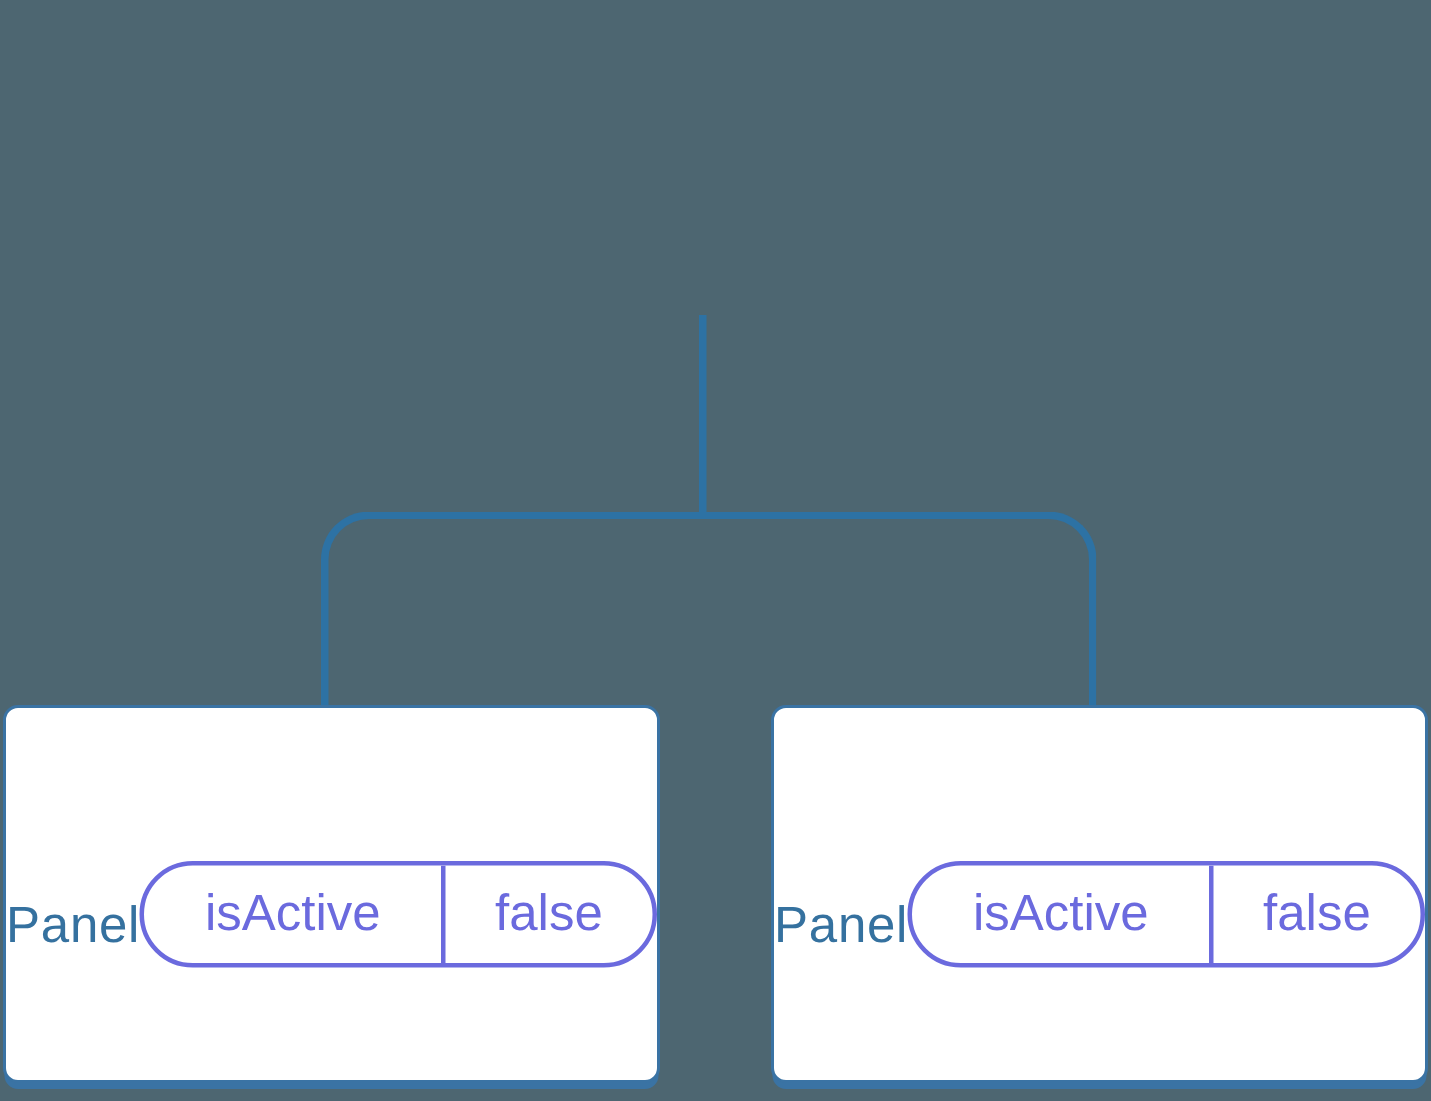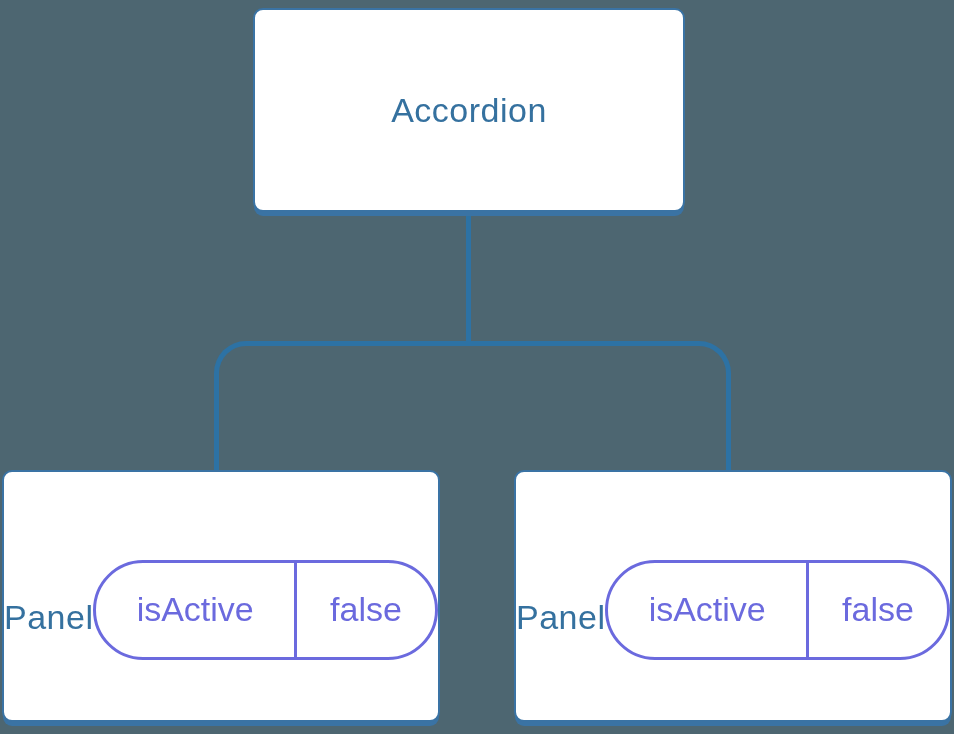--- a/index.html
+++ b/index.html
@@ -76,21 +76,21 @@
     line-height: 50px;
     color: var(--node-text);
     font-size: 34px;
     font-weight: 500;
     letter-spacing: 0.5px;
   }
 
   .state-pill {
     margin-top: 27px;
     width: 374px;
-    height: 100px;
+    height: 71px;
     border: 3px solid var(--accent);
     border-radius: 50px;
     display: flex;
     overflow: hidden;
   }
 
   .state-cell {
     display: flex;
     align-items: center;
     justify-content: center;
@@ -107,23 +107,20 @@
   }
 </style>
 </head>
 <body>
 
 <div class="stage">
 
   <div class="connector-trunk"></div>
   <div class="connector-branch"></div>
 
-  <div class="node node-root">
-    <span class="node-label">Accordion</span>
-  </div>
 
   <div class="node node-panel left">
     <div class="panel-title">Panel</div>
     <div class="state-pill">
       <div class="state-cell state-key">isActive</div>
       <div class="state-cell state-value">false</div>
     </div>
   </div>
 
   <div class="node node-panel right">

